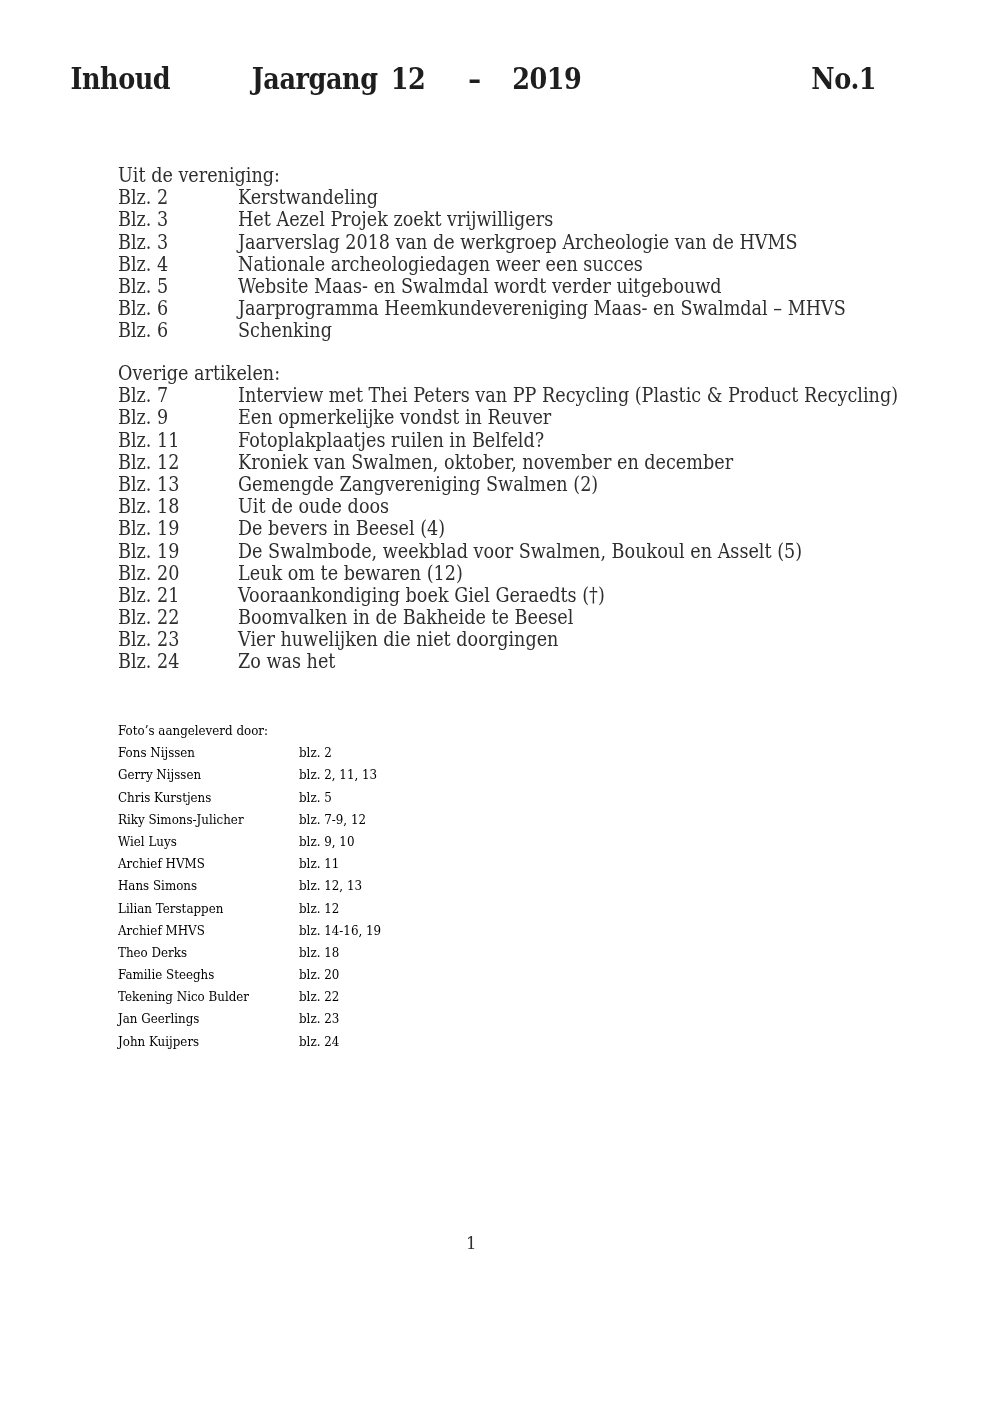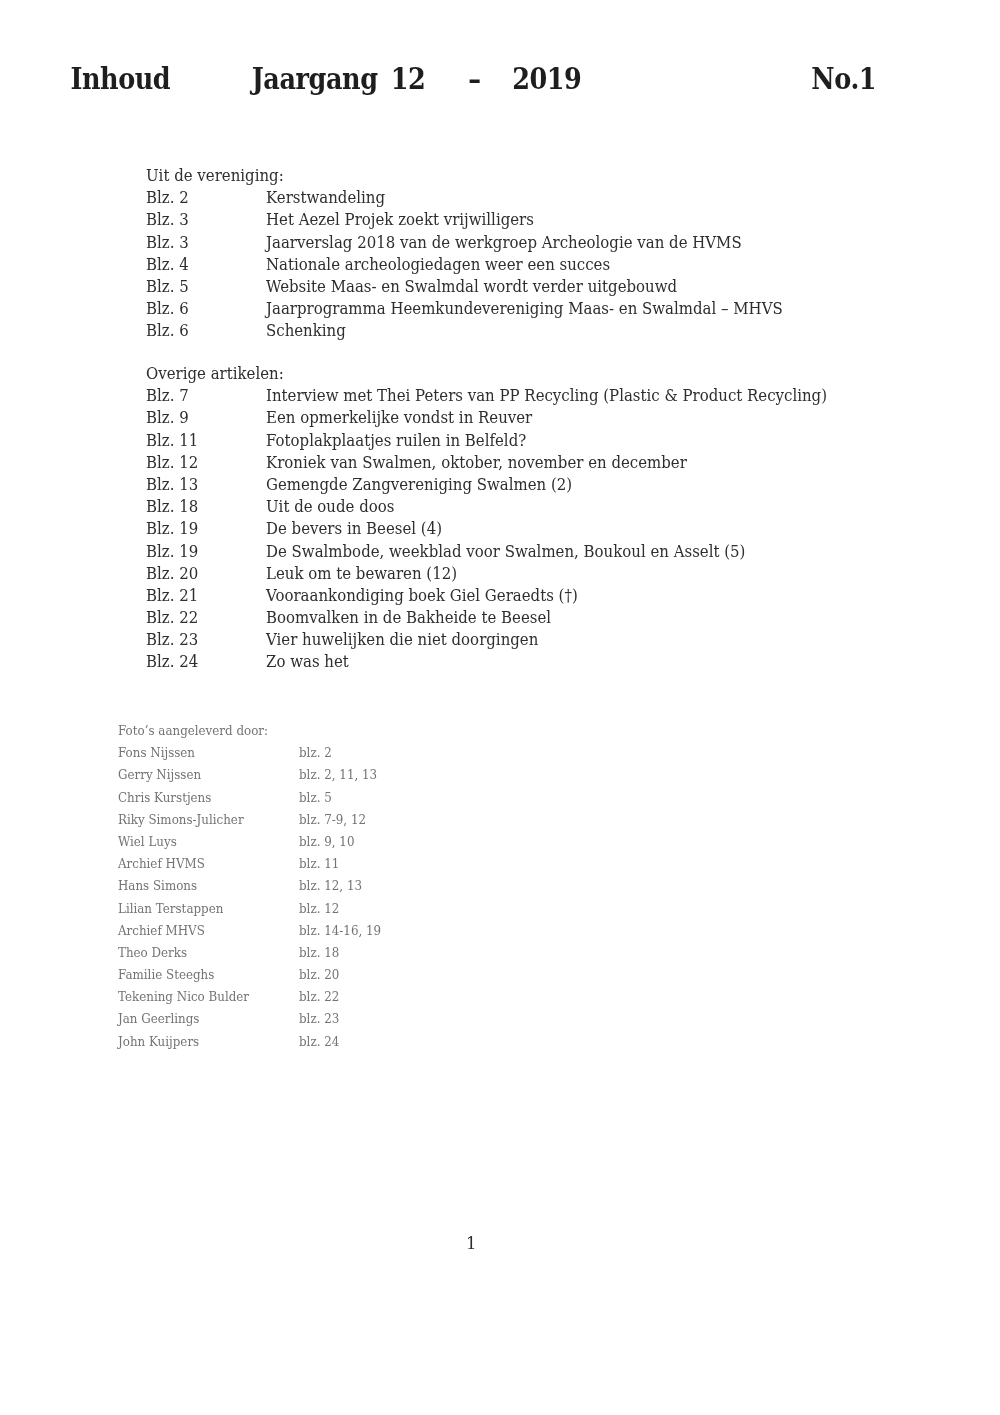--- a/index.html
+++ b/index.html
@@ -38,23 +38,22 @@
     .h-jaargang { left: 286px; }
     .h-num { left: 444px; }
     .h-dash { left: 532px; }
     .h-year { left: 582px; }
     .h-no { left: 922px; }
 
     .toc {
       position: absolute;
       left: 118px;
       font-family: "DejaVu Serif", serif;
-      font-size: 17px;
+      font-size: 20px;
       color: #2e2e2e;
-      margin-left: 28px;
     }
     .toc .line {
       height: 22.2px;
       line-height: 22.2px;
       white-space: nowrap;
       position: relative;
     }
     .toc .page {
       position: absolute;
       left: 0;
@@ -76,21 +75,21 @@
     }
     .sec1 { top: 164px; }
     .sec2 { top: 362px; }
 
     .photos {
       position: absolute;
       left: 118px;
       top: 719px;
       font-family: "DejaVu Serif", serif;
       font-size: 13.5px;
-      color: #737373;
+      color: #000000;
     }
     .photos .line {
       height: 22.2px;
       line-height: 22.2px;
       white-space: nowrap;
       position: relative;
     }
     .photos .name {
       position: absolute;
       left: 0;

